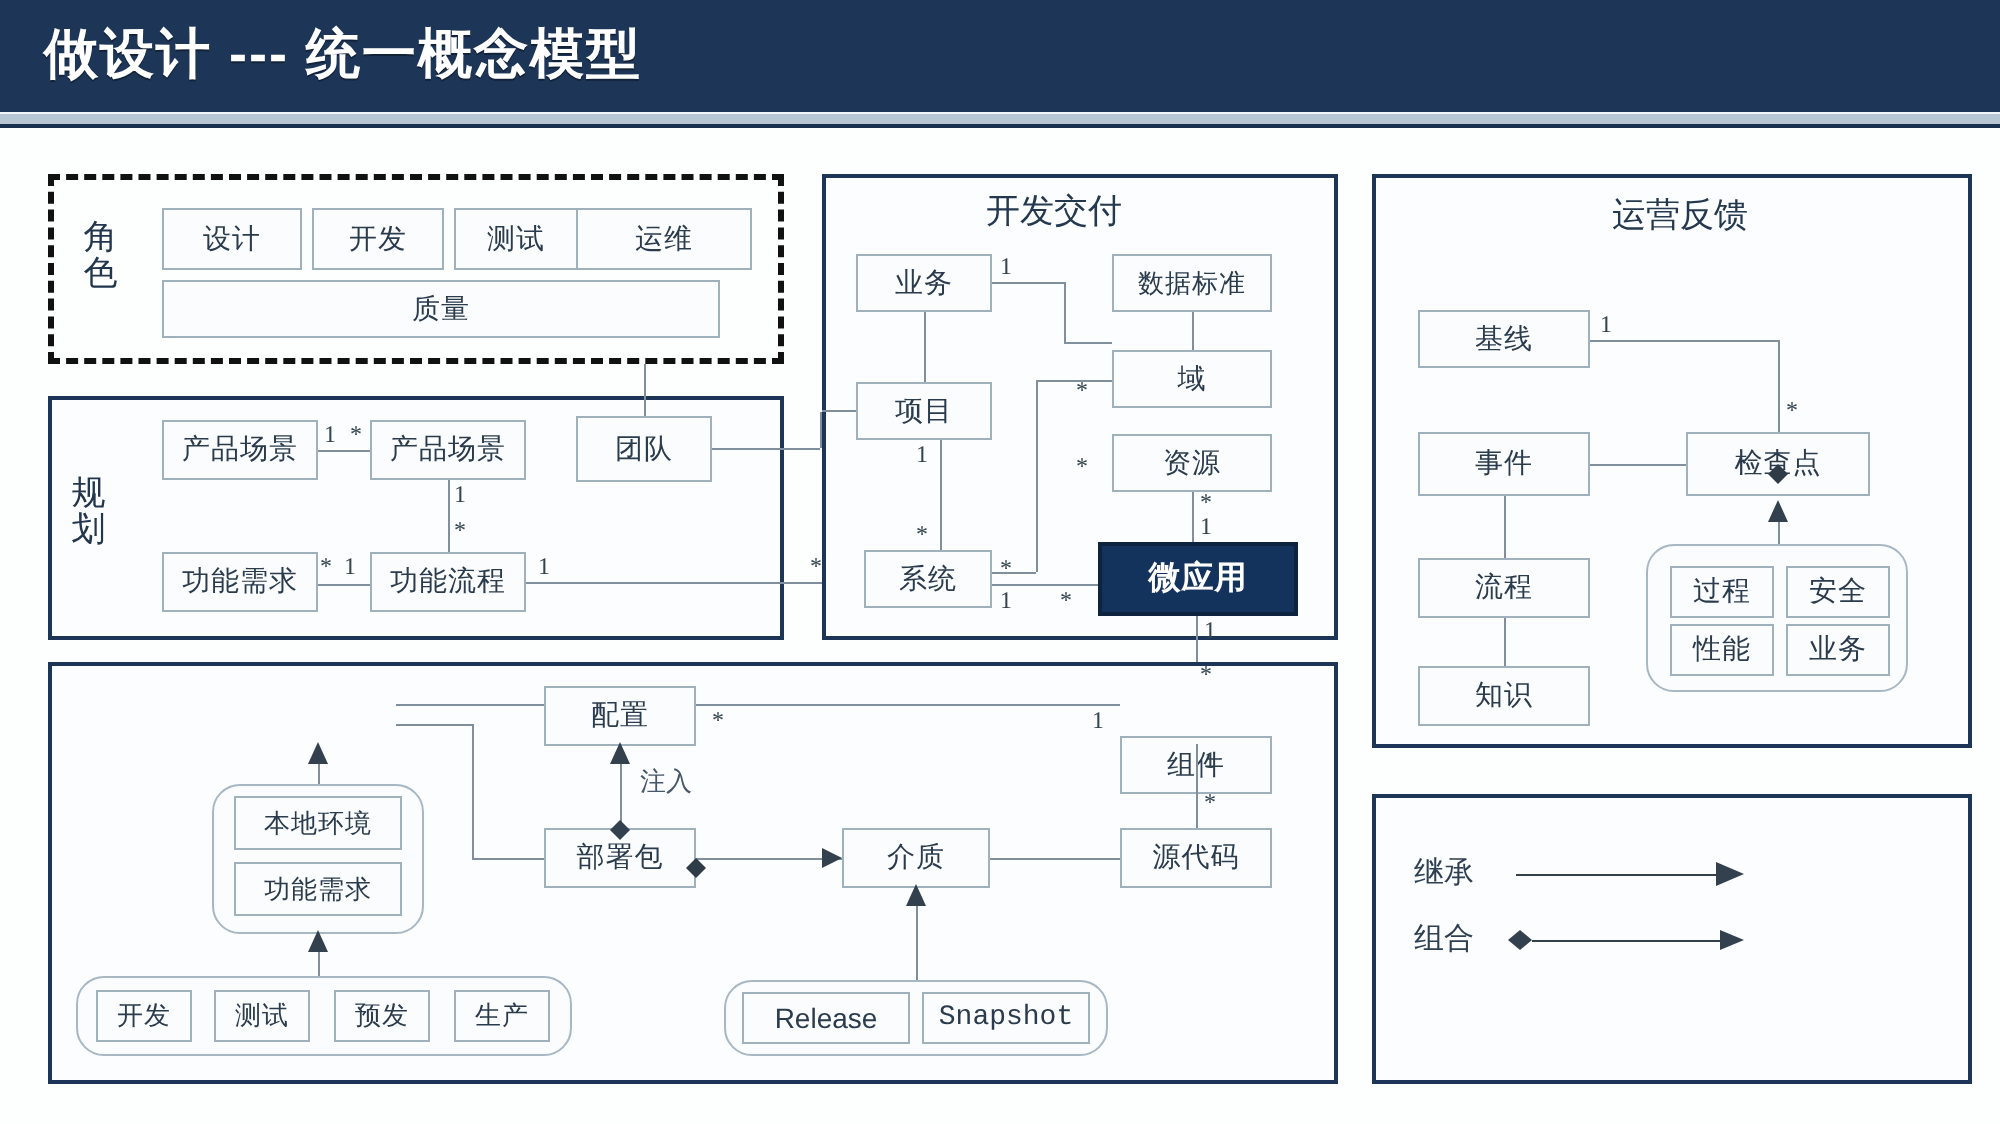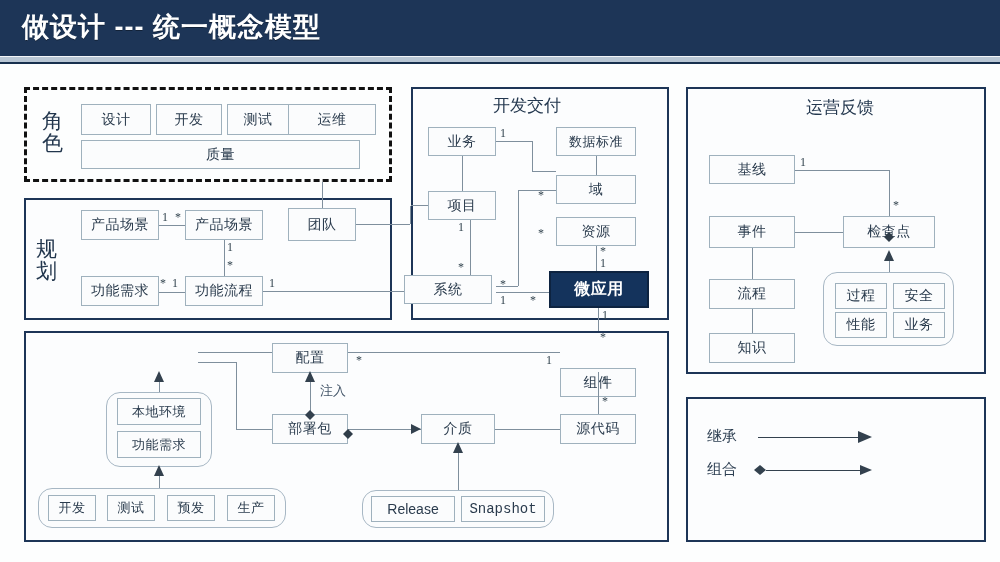--- a/index.html
+++ b/index.html
@@ -48,21 +48,21 @@
     position: absolute;
     font-size: 17px;
     color: #24384f;
     font-weight: normal;
     white-space: nowrap;
   }
 
   
   .vlabel {
     position: absolute;
-    font-size: 21px;
+    font-size: 17px;
     color: #22364d;
     line-height: 1.05;
     width: 1.2em;
     word-break: break-all;
     text-align: center;
   }
 
   
   .node {
     position: absolute;
@@ -182,21 +182,21 @@
   <div class="mult" style="left:405px; top:276px;">*</div>
 
   <div class="panel solid" style="left:411px; top:87px; width:258px; height:233px;"></div>
   <div class="panel-title" style="left:493px; top:94px;">开发交付</div>
 
   <div class="node" style="left:428px; top:127px; width:68px; height:29px;">业务</div>
   <div class="node sm" style="left:556px; top:127px; width:80px; height:29px;">数据标准</div>
   <div class="node" style="left:428px; top:191px; width:68px; height:29px;">项目</div>
   <div class="node" style="left:556px; top:175px; width:80px; height:29px;">域</div>
   <div class="node" style="left:556px; top:217px; width:80px; height:29px;">资源</div>
-  <div class="node" style="left:404px; top:275px; width:88px; height:29px;text-align:center;">系统</div>
+  <div class="node" style="left:432px; top:275px; width:64px; height:29px;text-align:center;">系统</div>
   <div class="node accent" style="left:549px; top:271px; width:100px; height:37px;">微应用</div>
 
   <div class="ln h" style="left:496px; top:141px; width:36px;"></div>
   <div class="ln v" style="left:532px; top:141px; height:30px;"></div>
   <div class="ln h" style="left:532px; top:171px; width:24px;"></div>
   <div class="mult" style="left:500px; top:126px;">1</div>
 
   <div class="ln v" style="left:462px; top:156px; height:35px;"></div>
 
   <div class="ln v" style="left:596px; top:156px; height:19px;"></div>

